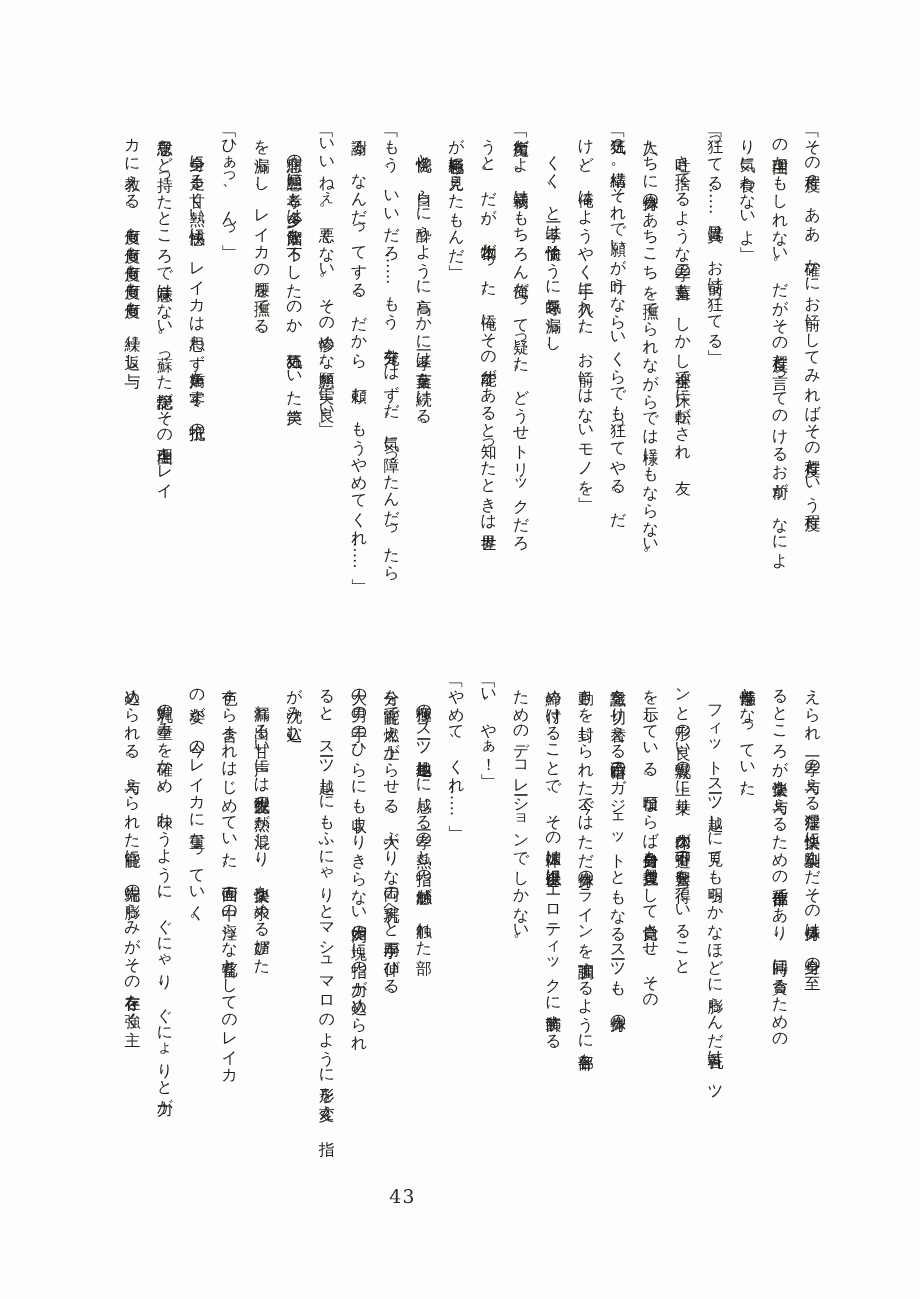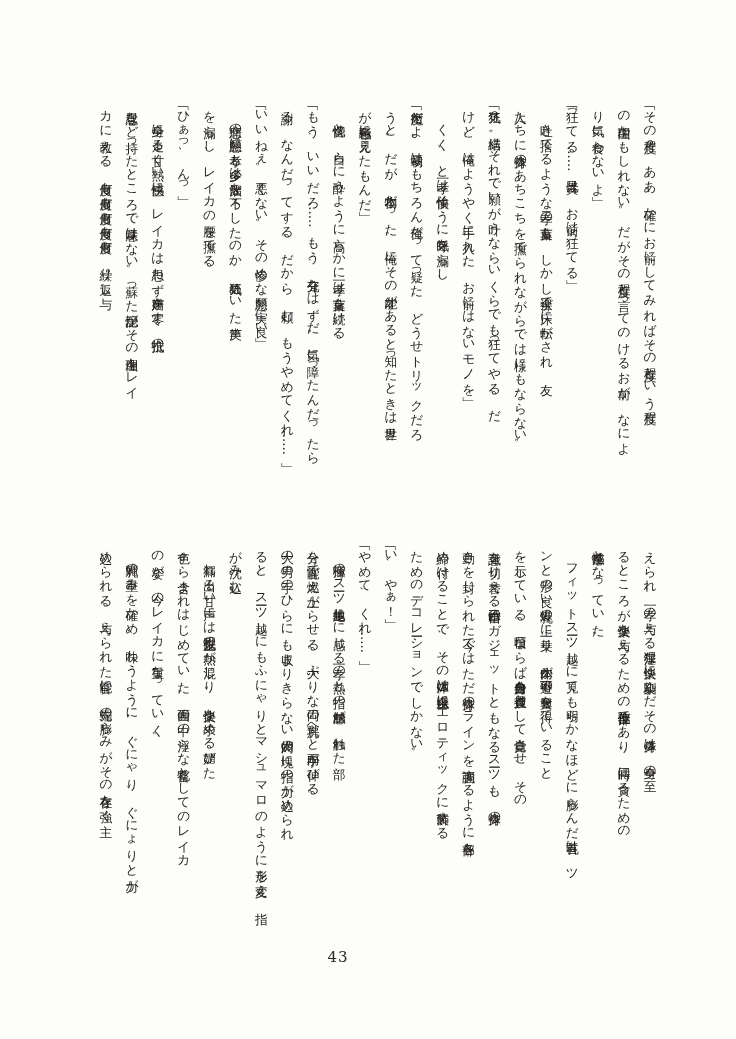--- a/index.html
+++ b/index.html
@@ -31,21 +31,21 @@
     letter-spacing: 0.05px;
     color: #211f1d;
   }
   .block-top { top: 102px; }
   .block-bottom { top: 542px; }
   .vline { white-space: nowrap; }
   .vline.indent { text-indent: 1em; }
   .page-number {
     position: absolute;
     top: 948px;
-    left: 16px;
+    left: 0;
     width: 644px;
     text-align: center;
     font-size: 15px;
     letter-spacing: 1px;
     color: #2a2826;
   }
 </style>
 </head>
 <body>
 

